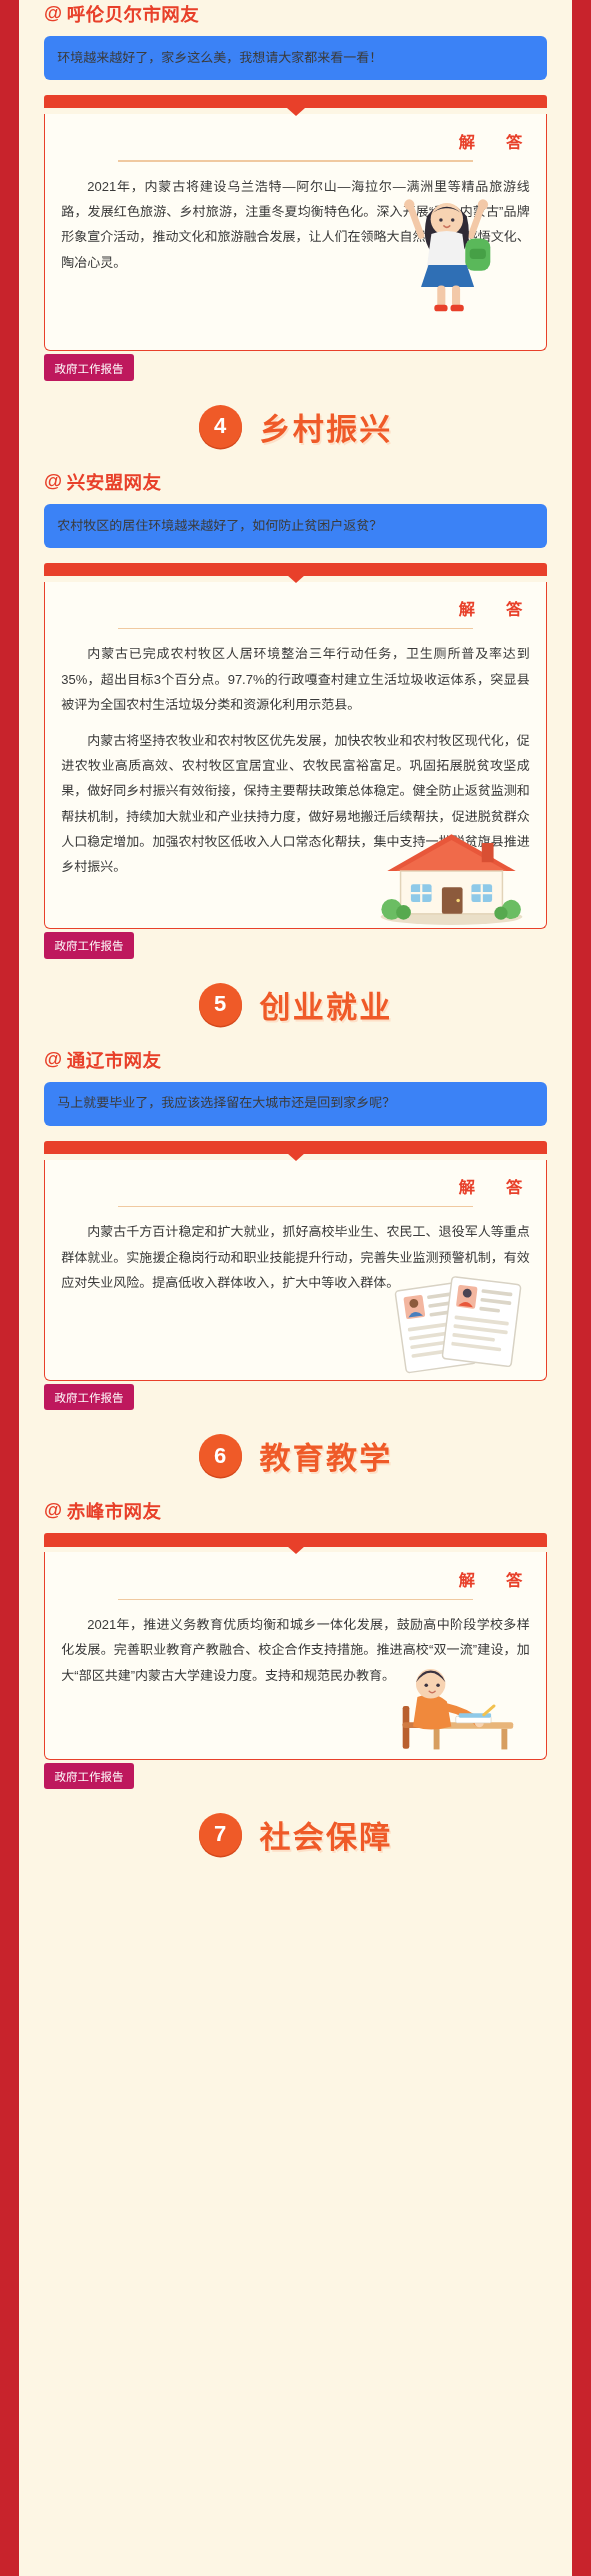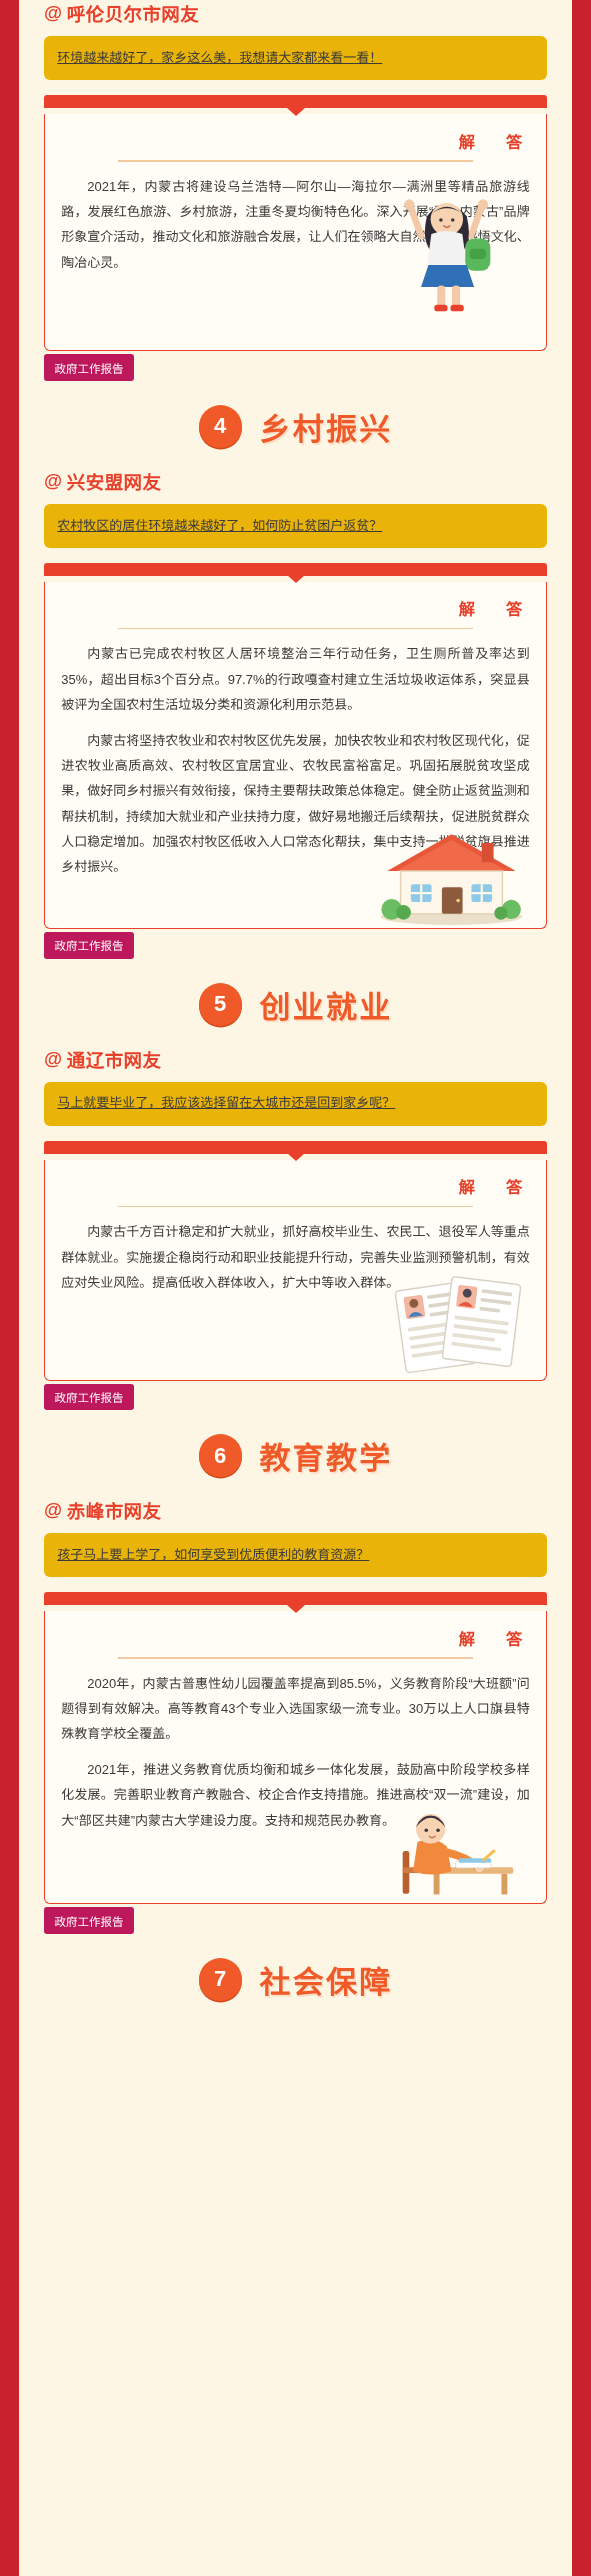--- a/index.html
+++ b/index.html
@@ -41,28 +41,27 @@
     gap: 4.4px;
     margin: 0 0 10.4px 0;
   }
   .q-user .at {
     color: #e8402a;
     font-size: 18.5px;
     font-weight: bold;
     letter-spacing: 0.4px;
   }
   .q-box {
-    background: #eab308;
+    background: #3b82f6;
     border-radius: 6px;
     padding: 10.4px 13.3px;
     color: #3b3b3b;
     font-size: 13px;
     line-height: 1.75;
     margin-bottom: 15px;
-    text-decoration: underline;
   }
 
   
   .answer-wrap {
     position: relative;
     margin-bottom: 7.4px;
   }
   .answer-tab {
     position: relative;
     width: 100%;
@@ -371,31 +370,29 @@
       <div class="section-head">
         <div class="sec-num">6</div>
         <div class="sec-title">教育教学</div>
       </div>
 
       <div>
         <div class="q-user">
           <span class="at">@</span>
           <span class="at">赤峰市网友</span>
         </div>
-        <div class="q-box">孩子马上要上学了，如何享受到优质便利的教育资源？</div>
 
         <div class="answer-wrap">
           <div class="answer-tab">
             <div class="bar"></div>
             <div class="notch"></div>
           </div>
           <div class="answer-card">
             <div class="answer-title">解　答</div>
             <div class="answer-rule"></div>
-            <p>2020年，内蒙古普惠性幼儿园覆盖率提高到85.5%，义务教育阶段“大班额”问题得到有效解决。高等教育43个专业入选国家级一流专业。30万以上人口旗县特殊教育学校全覆盖。</p>
             <p>2021年，推进义务教育优质均衡和城乡一体化发展，鼓励高中阶段学校多样化发展。完善职业教育产教融合、校企合作支持措施。推进高校“双一流”建设，加大“部区共建”内蒙古大学建设力度。支持和规范民办教育。</p>
             <div style="height:41px"></div>
           </div>
           <div class="illus">
             <div class="illus-box" style="bottom:4.4px;right:22px;width:140px;height:104px">
               <svg viewBox="0 0 190 140" width="140" height="104" aria-hidden="true">
 
                 <rect x="58" y="96" width="116" height="9" rx="3" fill="#e8b57a"></rect>
                 <rect x="66" y="105" width="8" height="28" fill="#d79e60"></rect>
                 <rect x="158" y="105" width="8" height="28" fill="#d79e60"></rect>

